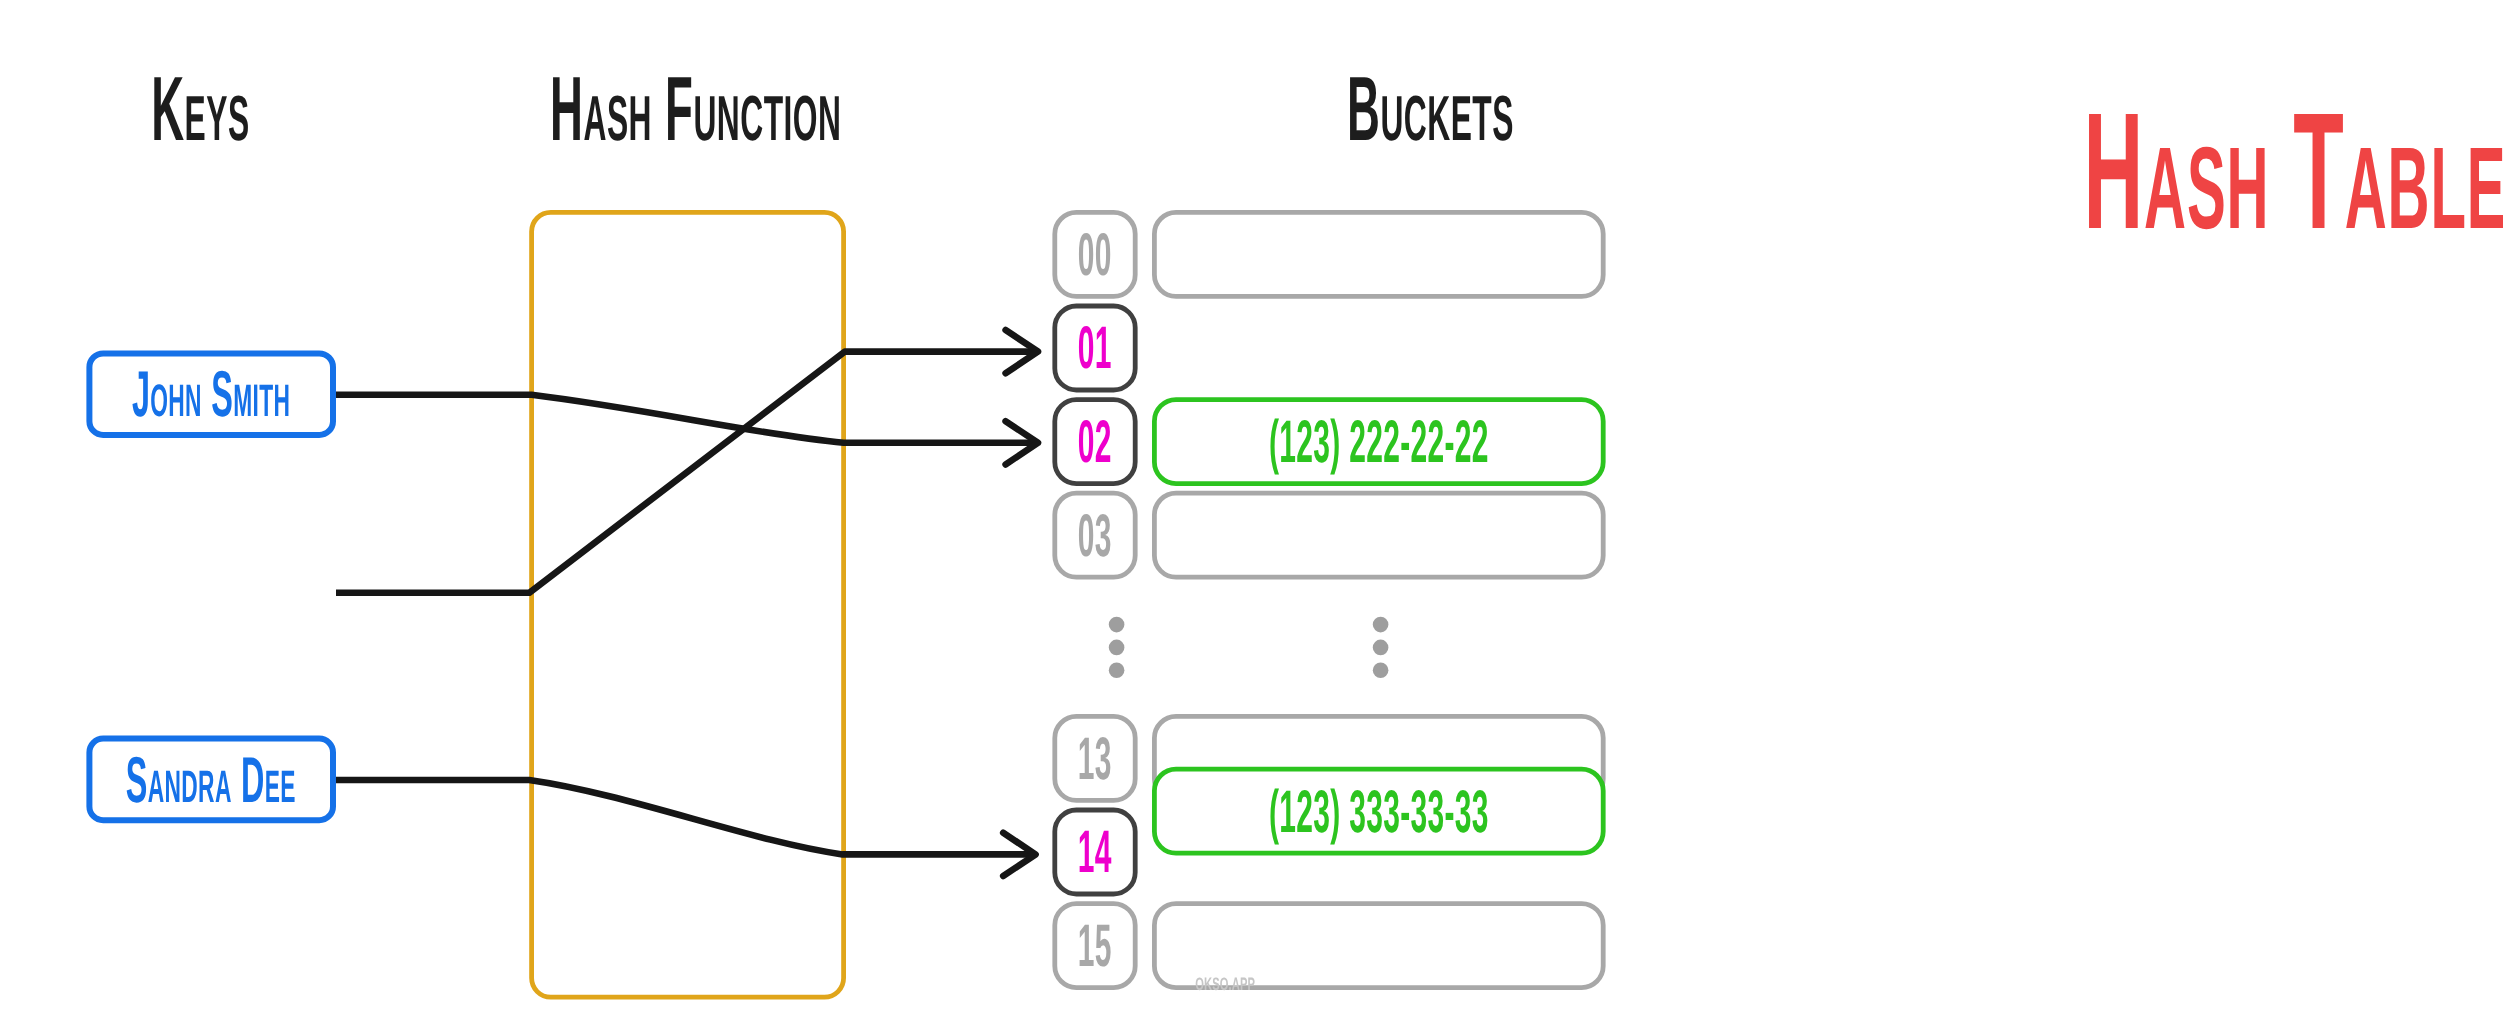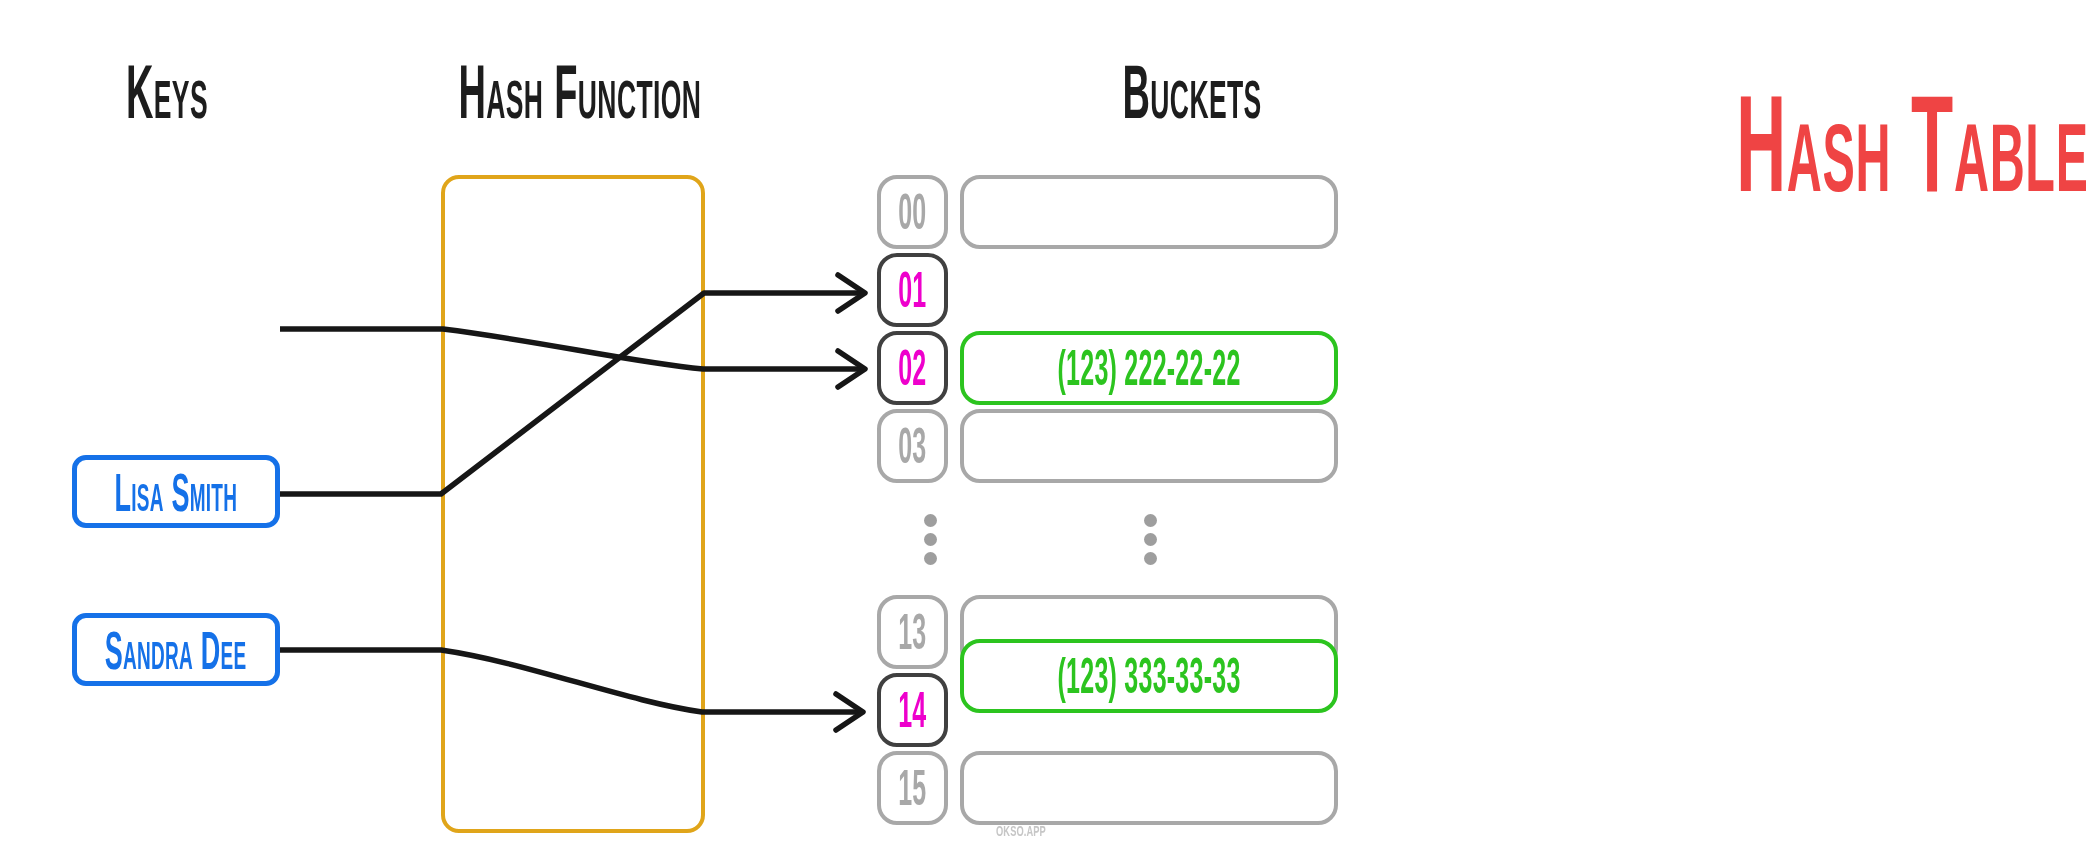--- a/index.html
+++ b/index.html
@@ -44,21 +44,21 @@
   .idx{left:877px;width:71px;}
   .val{left:960px;width:378px;}
   .g{border:4px solid #a8a8a8;color:#a8a8a8;}
   .p{border:4px solid #404040;color:#ee00cc;}
   .grn{border:4px solid #2cc41f;color:#2cc41f;}
   .connectors{position:absolute;left:0;top:0;z-index:2;}
   .dots{position:absolute;z-index:3;}
   .dot{width:13px;height:13px;border-radius:50%;background:#9e9e9e;margin:0 0 6px 0;}
   .watermark{
     position:absolute;left:996px;top:812px;z-index:4;color:#c6c6c6;
-    font-size:15px;font-weight:700;margin-top:10px;
+    font-size:15px;font-weight:700;
   }
   .watermark .hand{transform:scaleX(0.62);transform-origin:left center;}
 </style>
 </head>
 <body>
 
 <div class="canvas">
 
   <svg class="connectors" width="2086" height="863" viewBox="0 0 2086 863">
     <g fill="none" stroke="#161616" stroke-width="5.5" stroke-linejoin="round">
@@ -80,22 +80,22 @@
     <span class="hand">Hash Function</span>
   </div>
   <div class="hdr" style="left:1042px;top:48px;width:300px">
     <span class="hand">Buckets</span>
   </div>
 
   <div class="title">
     <span class="hand">Hash Table</span>
   </div>
 
-  <div class="keybox" style="top:455px">
-    <span class="hand">Lisa Smith</span>
+  <div class="keybox" style="top:292px">
+    <span class="hand">John Smith</span>
   </div>
   <div class="keybox" style="top:613px">
     <span class="hand">Sandra Dee</span>
   </div>
 
   <div class="hashbox"></div>
 
   <div class="cell idx g" style="top:175px">
     <span class="hand">00</span>
   </div>

